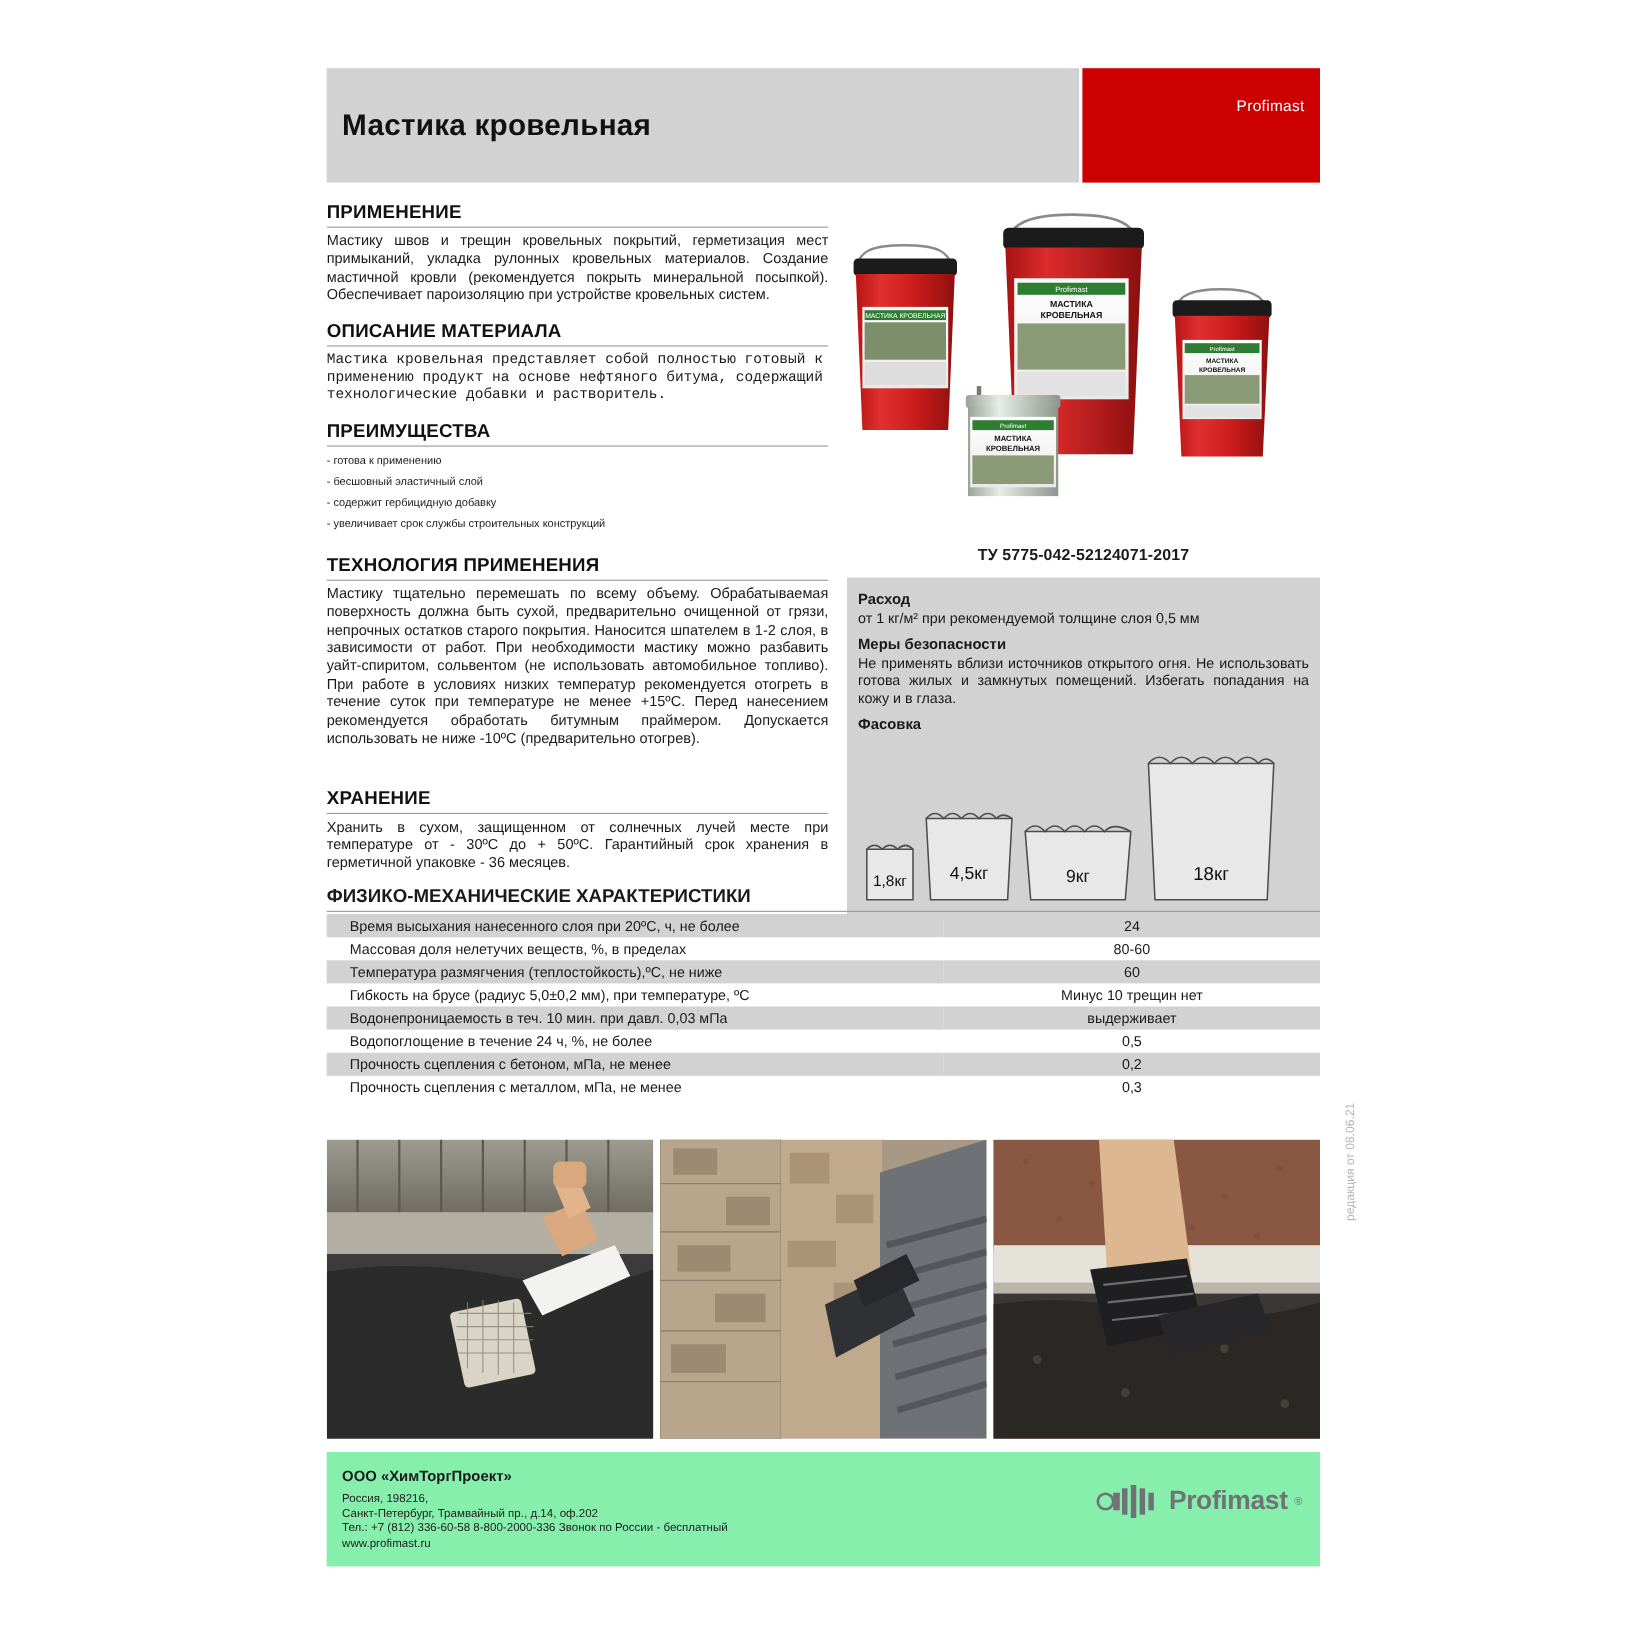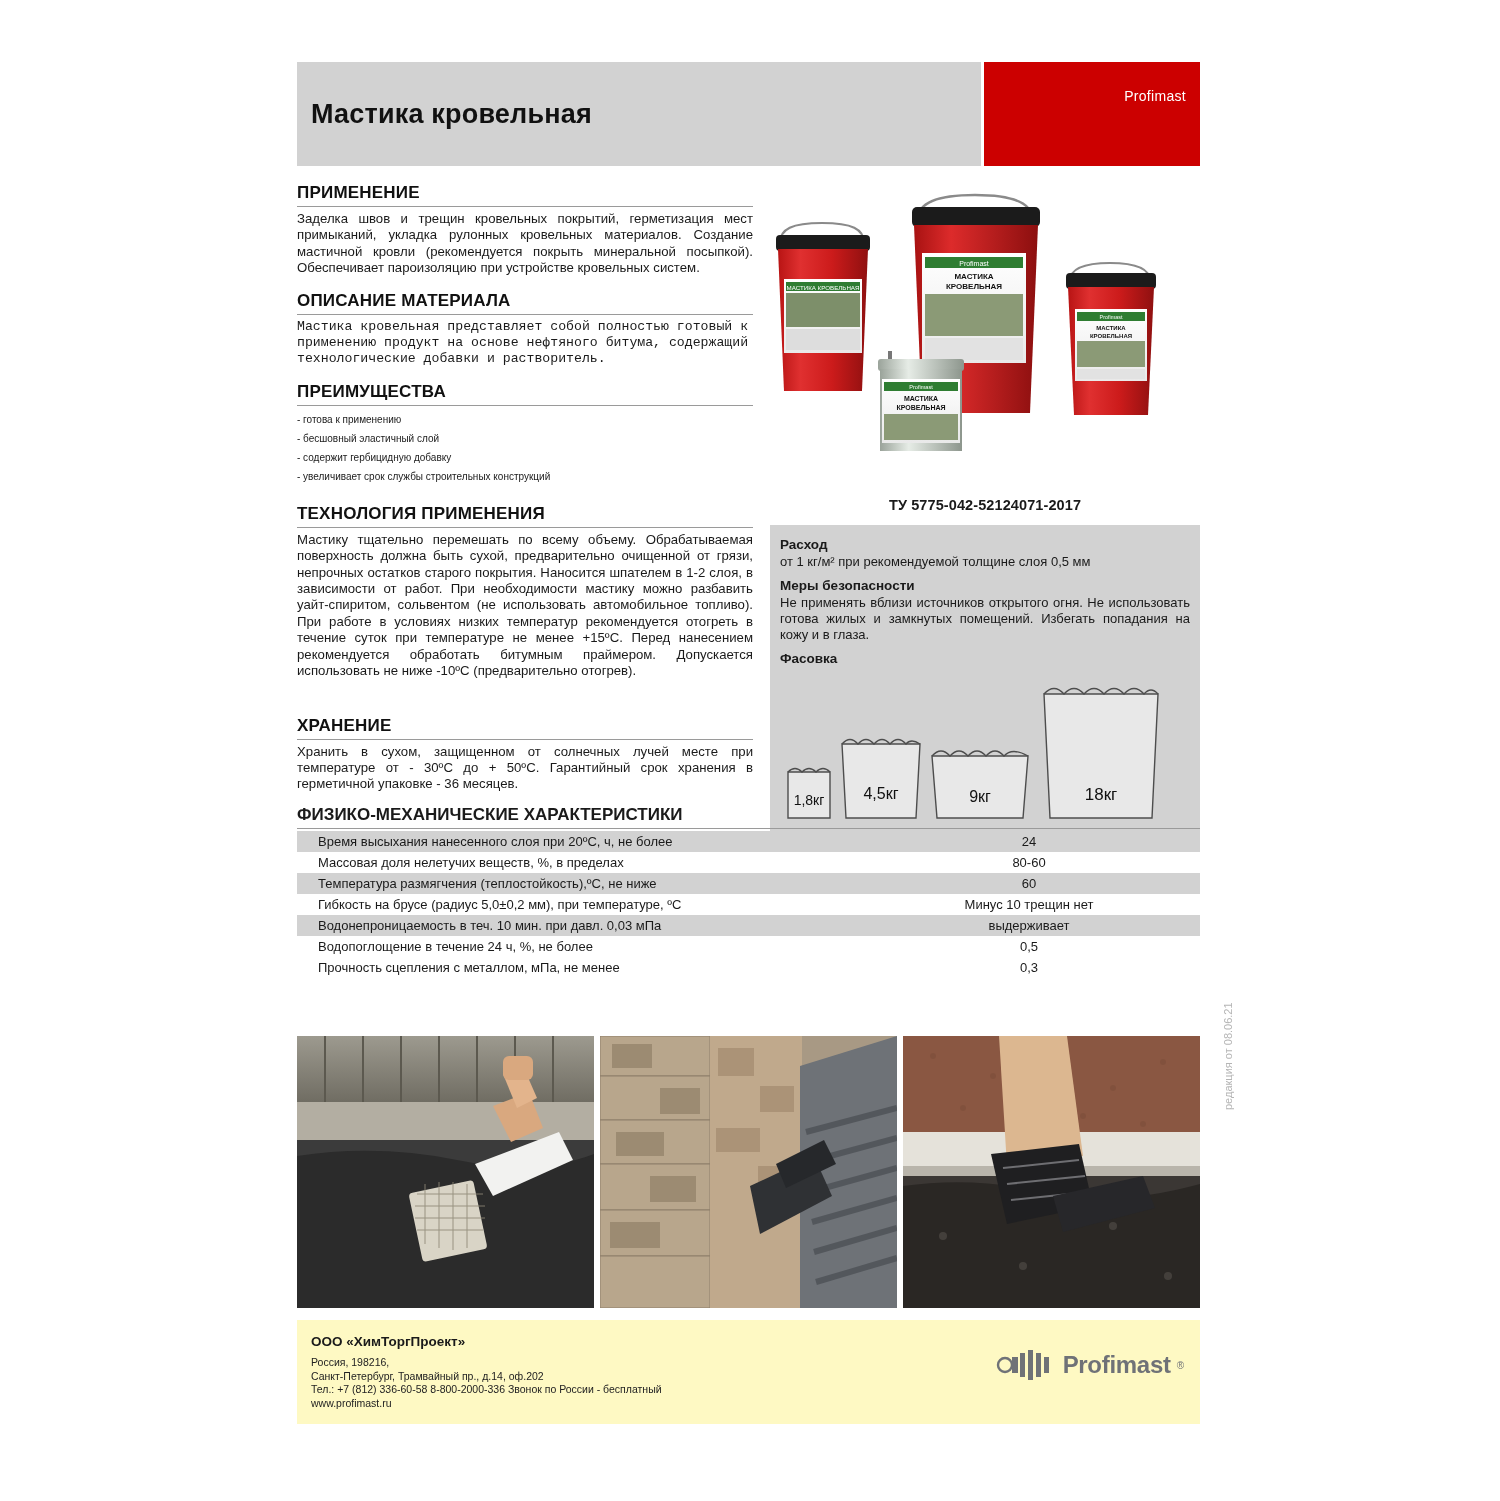--- a/index.html
+++ b/index.html
@@ -184,21 +184,21 @@
     position: relative;
   }
 
   
   .footer {
     position: absolute;
     left: 297px;
     top: 1320px;
     width: 903px;
     height: 104px;
-    background: #fef9c3;
+    background: #86efac;
   }
   .footer-company {
     position: absolute;
     left: 14px;
     top: 14px;
     font-size: 13.5px;
     font-weight: bold;
   }
   .footer-lines {
     position: absolute;
@@ -250,21 +250,21 @@
       <div class="header-title">Мастика кровельная</div>
     </div>
     <div class="header-brand-bar">
       <div class="header-brand">Profimast</div>
     </div>
   </div>
 
   <div class="left-col">
 
     <div class="sect-title">ПРИМЕНЕНИЕ</div>
-    <p class="body-text">Заделка швов и трещин кровельных покрытий, герметизация мест примыканий, укладка рулонных кровельных материалов. Создание мастичной кровли (рекомендуется покрыть минеральной посыпкой). Обеспечивает пароизоляцию при устройстве кровельных систем.</p>
+    <p class="body-text">Мастику швов и трещин кровельных покрытий, герметизация мест примыканий, укладка рулонных кровельных материалов. Создание мастичной кровли (рекомендуется покрыть минеральной посыпкой). Обеспечивает пароизоляцию при устройстве кровельных систем.</p>
 
     <div class="gap-md"></div>
     <div class="sect-title">ОПИСАНИЕ МАТЕРИАЛА</div>
     <p class="body-text lft">Мастика кровельная представляет собой полностью готовый к применению продукт на основе нефтяного битума, содержащий технологические добавки и растворитель.</p>
 
     <div class="gap-md"></div>
     <div class="sect-title">ПРЕИМУЩЕСТВА</div>
     <ul class="adv-list">
       <li>- готова к применению</li>
       <li>- бесшовный эластичный слой</li>
@@ -423,20 +423,24 @@
           <td class="val">Минус 10 трещин нет</td>
         </tr>
         <tr class="alt">
           <td>Водонепроницаемость в теч. 10 мин. при давл. 0,03 мПа</td>
           <td class="val">выдерживает</td>
         </tr>
         <tr>
           <td>Водопоглощение в течение 24 ч, %, не более</td>
           <td class="val">0,5</td>
         </tr>
+        <tr class="alt">
+          <td>Прочность сцепления с бетоном, мПа, не менее</td>
+          <td class="val">0,2</td>
+        </tr>
         <tr>
           <td>Прочность сцепления с металлом, мПа, не менее</td>
           <td class="val">0,3</td>
         </tr>
       </tbody>
     </table>
   </div>
 
   <div class="photos">
 

